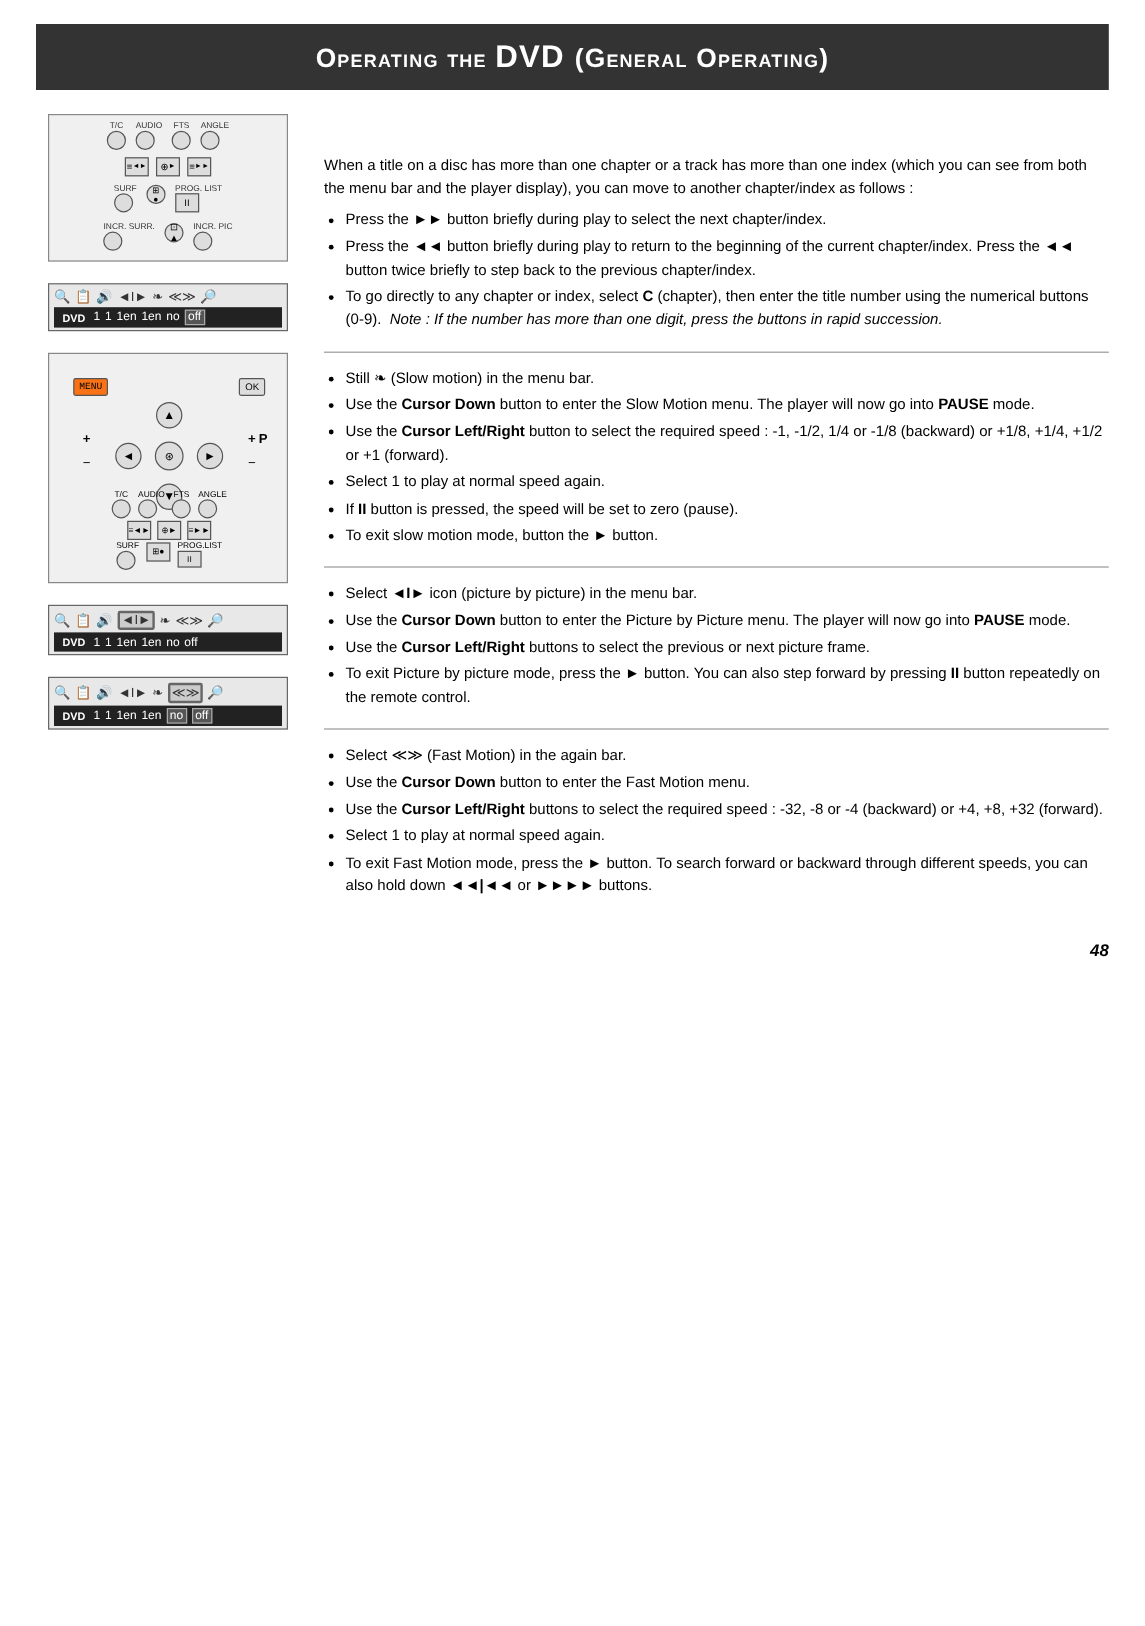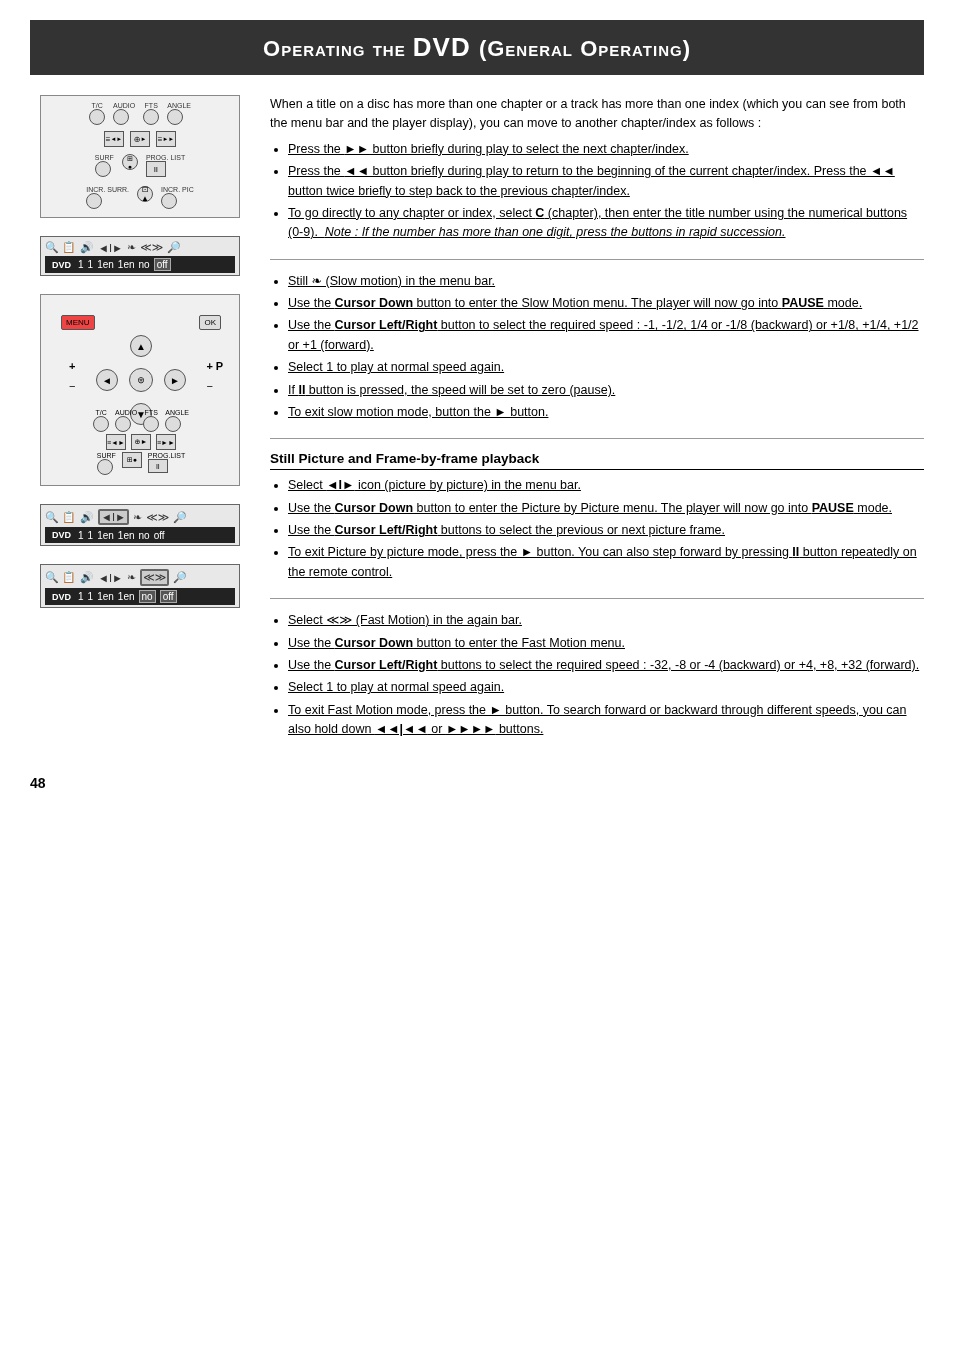--- a/index.html
+++ b/index.html
@@ -159,36 +159,37 @@
     .section-title-underline {
       font-weight: bold;
       font-size: 13.5px;
       margin-bottom: 6px;
       text-decoration: underline;
     }
     .bullet-list {
       list-style: disc;
       padding-left: 18px;
       line-height: 1.55;
-      text-decoration: underline;
     }
     .bullet-list li {
       margin-bottom: 3px;
       font-size: 12.5px;
     }
     p {
       font-size: 12.5px;
       line-height: 1.55;
       margin-bottom: 6px;
+      margin-top: 34px;
     }
     .page-number {
-      text-align: left;
+      text-align: right;
       font-size: 14px;
       font-weight: bold;
       margin-top: 20px;
+      font-style: italic;
     }
     .divider {
       border: none;
       border-top: 1px solid #999;
       margin: 12px 0;
     }
 
     
     .remote-full-box {
       border: 1px solid #888;
@@ -285,21 +286,21 @@
         <span class="menu-val">1en</span>
         <span class="menu-val">1en</span>
         <span class="menu-val">no</span>
         <span class="menu-val-highlight">off</span>
       </div>
     </div>
 
     <div class="remote-full-box" style="padding:10px;">
       <div style="position:relative; width:180px; height:170px; margin:0 auto;">
 
-        <div style="position:absolute;top:10px;left:10px;font-size:8px;border:1px solid #555;background:#ef4444;padding:2px 4px;border-radius:2px;">MENU</div>
+        <div style="position:absolute;top:10px;left:10px;font-size:8px;border:1px solid #555;background:#f97316;padding:2px 4px;border-radius:2px;font-family:Liberation Mono, monospace;">MENU</div>
 
         <div style="position:absolute;top:10px;right:10px;font-size:8px;border:1px solid #555;background:#ddd;padding:2px 4px;border-radius:2px;">OK</div>
 
         <div style="position:absolute;top:30px;left:50%;transform:translateX(-50%);width:90px;height:90px;">
 
           <div style="position:absolute;top:0;left:50%;transform:translateX(-50%);width:22px;height:22px;border-radius:50%;border:1.5px solid #555;background:#ddd;display:flex;align-items:center;justify-content:center;font-size:10px;">▲</div>
 
           <div style="position:absolute;bottom:0;left:50%;transform:translateX(-50%);width:22px;height:22px;border-radius:50%;border:1.5px solid #555;background:#ddd;display:flex;align-items:center;justify-content:center;font-size:10px;">▼</div>
 
           <div style="position:absolute;left:0;top:50%;transform:translateY(-50%);width:22px;height:22px;border-radius:50%;border:1.5px solid #555;background:#ddd;display:flex;align-items:center;justify-content:center;font-size:10px;">◄</div>
@@ -418,21 +419,20 @@
         <li>Use the <strong>Cursor Left/Right</strong> button to select the required speed : -1, -1/2, 1/4 or -1/8 (backward) or +1/8, +1/4,  +1/2 or +1 (forward).</li>
         <li>Select 1 to play at normal speed again.</li>
         <li>If <strong>II</strong> button is pressed, the speed will be set to zero (pause).</li>
         <li>To exit slow motion mode, button the ► button.</li>
       </ul>
     </div>
 
     <hr class="divider">
 
     <div class="section">
-      <div class="section-title">Still Picture and Frame-by-frame playback</div>
       <ul class="bullet-list">
         <li>Select <strong>◄I►</strong> icon (picture by picture) in the menu bar.</li>
         <li>Use the <strong>Cursor Down</strong> button to enter the Picture by Picture menu.  The player will now go into <strong>PAUSE</strong> mode.</li>
         <li>Use the <strong>Cursor Left/Right</strong> buttons to select the previous or next picture frame.</li>
         <li>To exit Picture by picture mode, press the ► button.  You can also step forward by pressing <strong>II</strong> button repeatedly on the remote control.</li>
       </ul>
     </div>
 
     <hr class="divider">
 

